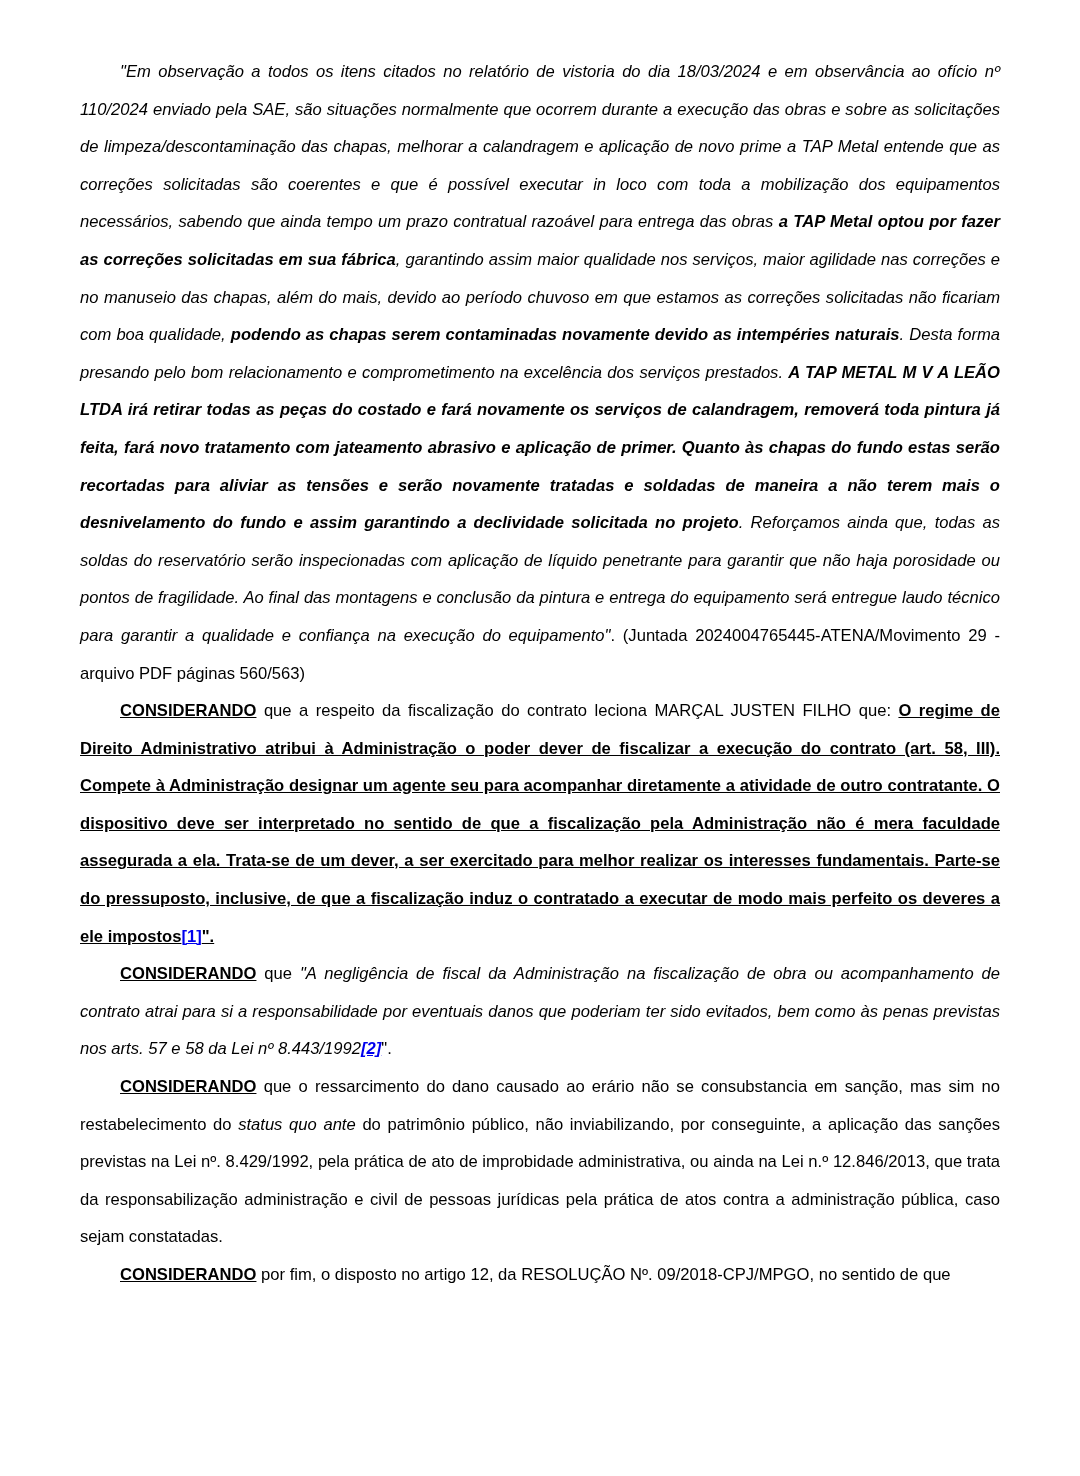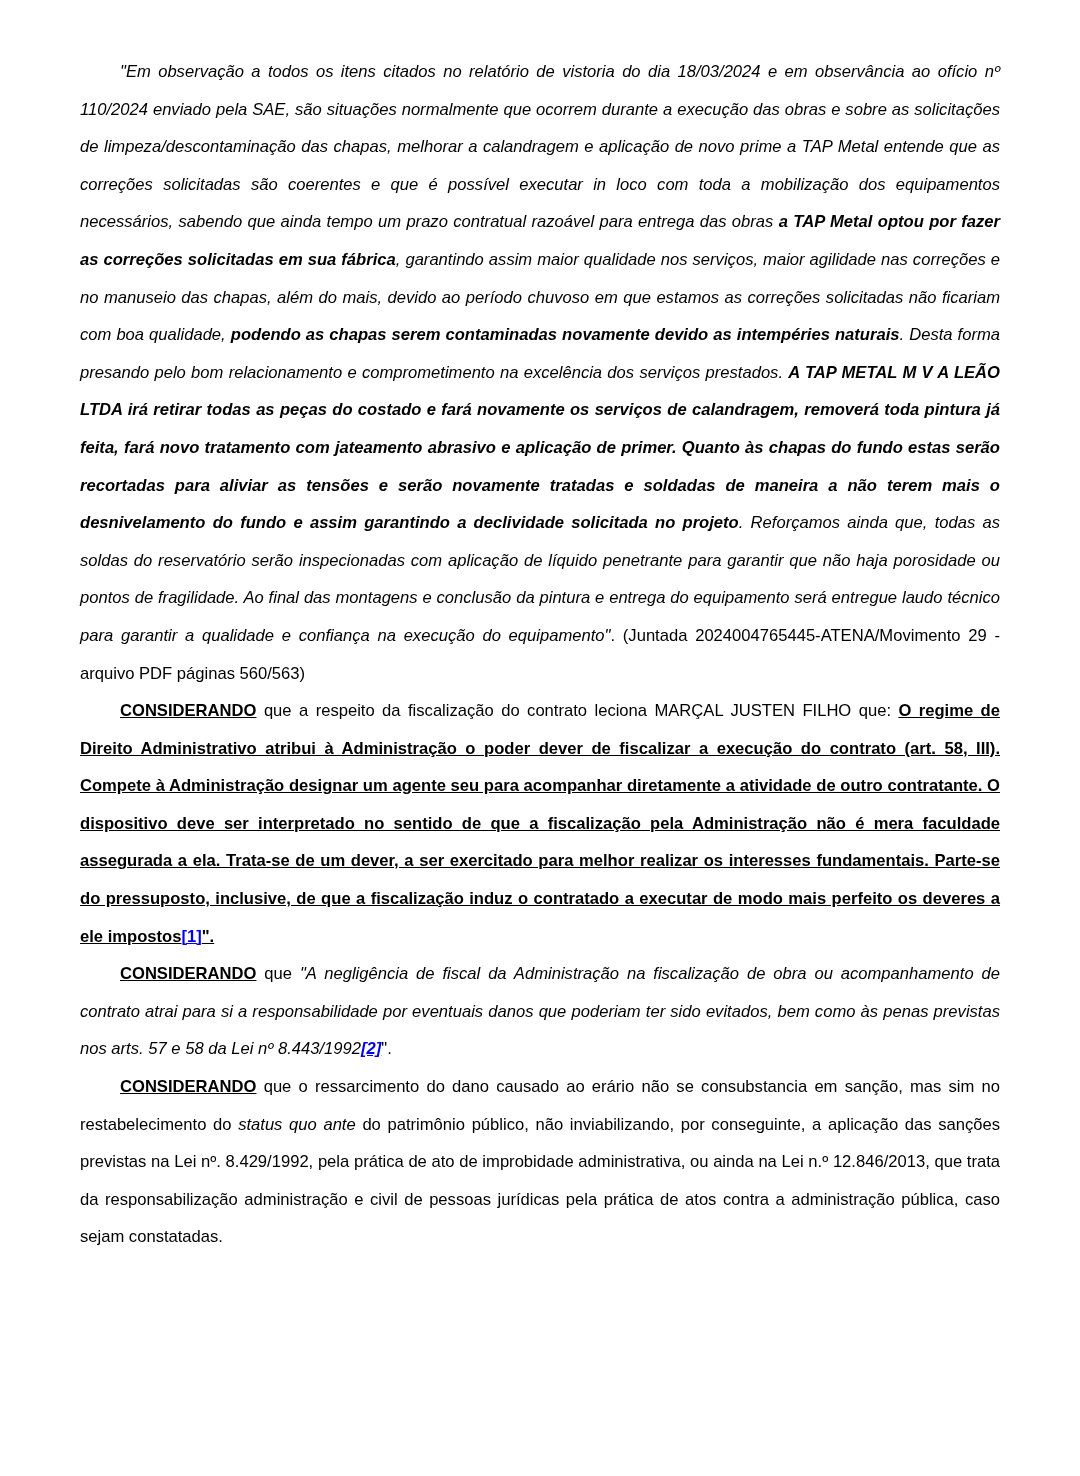--- a/index.html
+++ b/index.html
@@ -38,14 +38,15 @@
 </style>
 </head>
 <body>
 
 <div class="page">
   <main class="doc">
       <p class="para"><span class="i">"Em observação a todos os itens citados no relatório de vistoria do dia 18/03/2024 e em observância ao ofício nº 110/2024 enviado pela SAE, são situações normalmente que ocorrem durante a execução das obras e sobre as solicitações de limpeza/descontaminação das chapas, melhorar a calandragem e aplicação de novo prime a TAP Metal entende que as correções solicitadas são coerentes e que é possível executar in loco com toda a mobilização dos equipamentos necessários, sabendo que ainda tempo um prazo contratual razoável para entrega das obras </span><span class="bi">a TAP Metal optou por fazer as correções solicitadas em sua fábrica</span><span class="i">, garantindo assim maior qualidade nos serviços, maior agilidade nas correções e no manuseio das chapas, além do mais, devido ao período chuvoso em que estamos as correções solicitadas não ficariam com boa qualidade, </span><span class="bi">podendo as chapas serem contaminadas novamente devido as intempéries naturais</span><span class="i">. Desta forma presando pelo bom relacionamento e comprometimento na excelência dos serviços prestados. </span><span class="bi">A TAP METAL M V A LEÃO LTDA irá retirar todas as peças do costado e fará novamente os serviços de calandragem, removerá toda pintura já feita, fará novo tratamento com jateamento abrasivo e aplicação de primer. Quanto às chapas do fundo estas serão recortadas para aliviar as tensões e serão novamente tratadas e soldadas de maneira a não terem mais o desnivelamento do fundo e assim garantindo a declividade solicitada no projeto</span><span class="i">. Reforçamos ainda que, todas as soldas do reservatório serão inspecionadas com aplicação de líquido penetrante para garantir que não haja porosidade ou pontos de fragilidade. Ao final das montagens e conclusão da pintura e entrega do equipamento será entregue laudo técnico para garantir a qualidade e confiança na execução do equipamento"</span><span>. (Juntada 2024004765445-ATENA/Movimento 29 - arquivo PDF páginas 560/563)</span></p>
       <p class="para"><span class="b">CONSIDERANDO</span><span> que a respeito da fiscalização do contrato leciona MARÇAL JUSTEN FILHO que: </span><span class="b">O regime de Direito Administrativo atribui à Administração o poder dever de fiscalizar a execução do contrato (art. 58, III). Compete à Administração designar um agente seu para acompanhar diretamente a atividade de outro contratante. O dispositivo deve ser interpretado no sentido de que a fiscalização pela Administração não é mera faculdade assegurada a ela. Trata-se de um dever, a ser exercitado para melhor realizar os interesses fundamentais. Parte-se do pressuposto, inclusive, de que a fiscalização induz o contratado a executar de modo mais perfeito os deveres a ele impostos</span><a href="#" class="fn b">[1]</a><span class="b">".</span></p>
       <p class="para"><span class="b">CONSIDERANDO</span><span> que </span><span class="i">"A negligência de fiscal da Administração na fiscalização de obra ou acompanhamento de contrato atrai para si a responsabilidade por eventuais danos que poderiam ter sido evitados, bem como às penas previstas nos arts. 57 e 58 da Lei nº 8.443/1992</span><a href="#" class="fn bi">[2]</a><span>".</span></p>
       <p class="para"><span class="b">CONSIDERANDO</span><span> que o ressarcimento do dano causado ao erário não se consubstancia em sanção, mas sim no restabelecimento do </span><span class="i">status quo ante</span><span> do patrimônio público, não inviabilizando, por conseguinte, a aplicação das sanções previstas na Lei nº. 8.429/1992, pela prática de ato de improbidade administrativa, ou ainda na Lei n.º 12.846/2013, que trata da responsabilização administração e civil de pessoas jurídicas pela prática de atos contra a administração pública, caso sejam constatadas.</span></p>
+      <p class="para"><span class="b">CONSIDERANDO</span><span> por fim, o disposto no artigo 12, da RESOLUÇÃO Nº. 09/2018-CPJ/MPGO, no sentido de que</span></p>
     </main>
 </div>
 
 </body></html>

